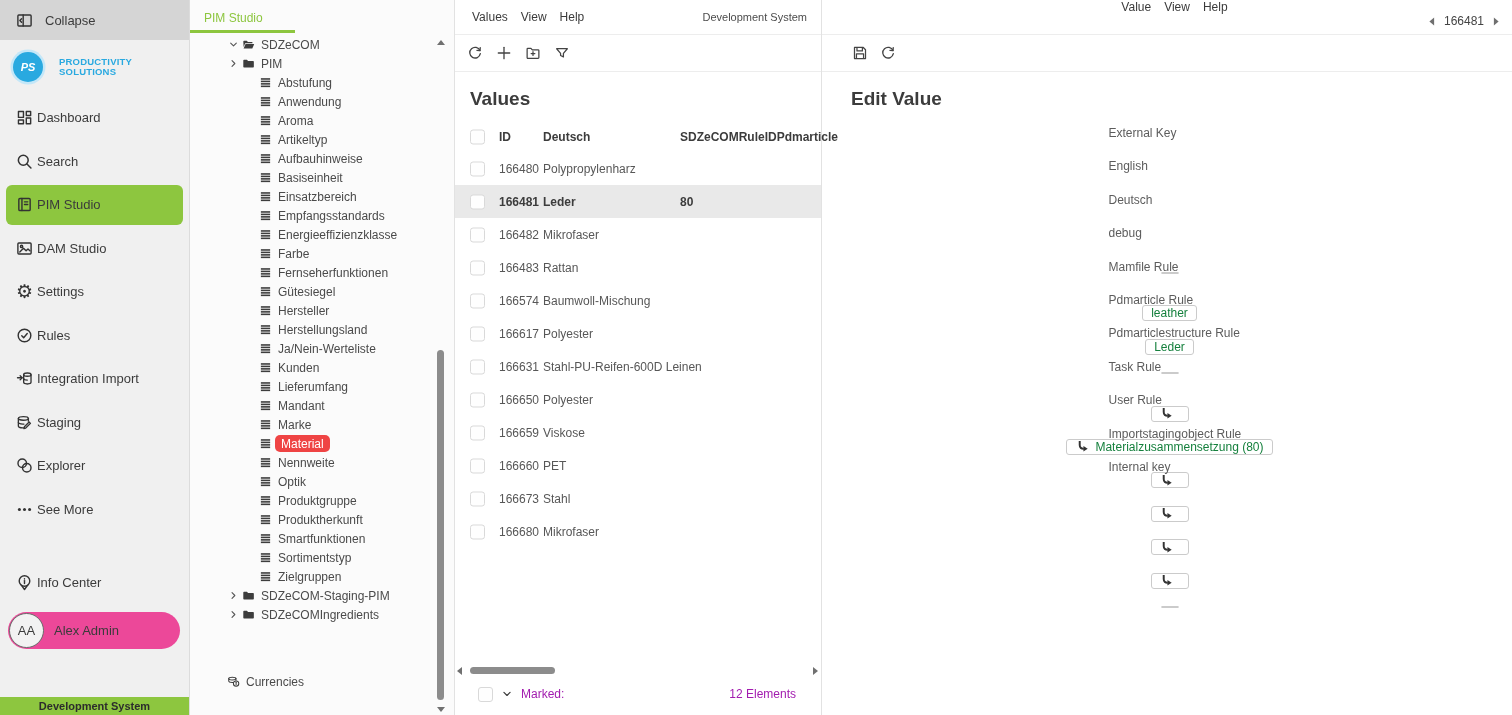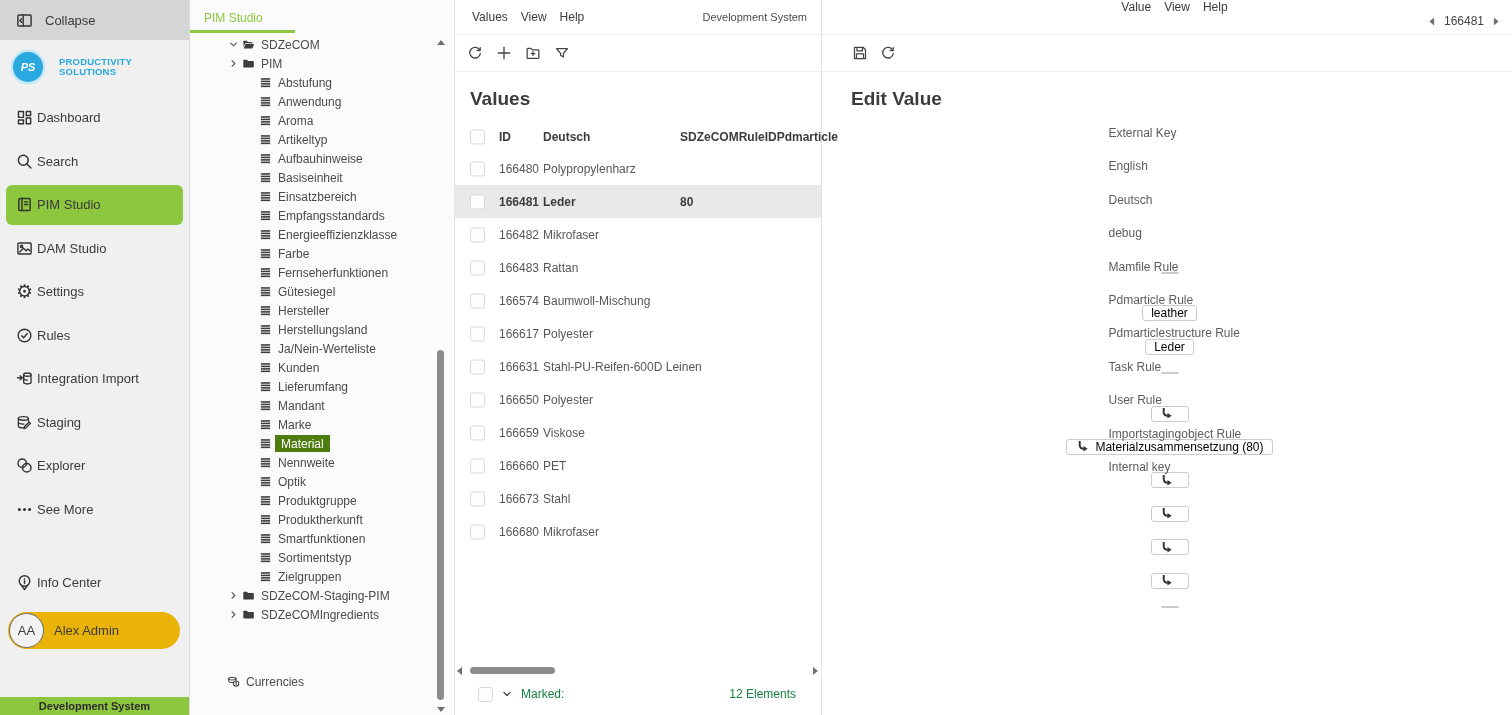--- a/index.html
+++ b/index.html
@@ -12,38 +12,38 @@
   .collapse-bar{height:40px;background:#d5d5d5;display:flex;align-items:center;gap:12px;padding-left:16px;font-size:13px;color:#3b3b3b;cursor:pointer;}
   .logo{height:54px;display:flex;align-items:center;gap:16px;padding-left:13px;}
   .logo-badge{width:30px;height:30px;border-radius:50%;background:#29a9e0;color:#fff;font-size:11px;font-weight:bold;font-style:italic;display:flex;align-items:center;justify-content:center;box-shadow:0 0 0 2.5px #c4e7f8;}
   .logo-text{color:#29a9e0;font-size:9.5px;font-weight:bold;line-height:1.1;letter-spacing:.2px;}
   .nav-item{height:40px;margin:3.5px 6px;border-radius:6px;display:flex;align-items:center;gap:4px;padding-left:10px;font-size:13px;color:#3b3b3b;cursor:pointer;white-space:nowrap;}
   .nav-item.active{background:#8dc63f;}
   .nav-item.info{margin-top:30px;}
   .icon17{width:17px;height:17px;display:inline-flex;align-items:center;justify-content:center;flex:0 0 17px;color:#333;}
   .icon17 svg{width:17px;height:17px;display:block;}
   .uni{line-height:1;color:#333;}
-  .user-pill{margin:6px 0 0 8px;width:172px;height:37px;background:#eab308;border-radius:19px;display:flex;align-items:center;gap:10px;padding-left:1px;cursor:pointer;}
+  .user-pill{margin:6px 0 0 8px;width:172px;height:37px;background:#ec4899;border-radius:19px;display:flex;align-items:center;gap:10px;padding-left:1px;cursor:pointer;}
   .avatar{width:35px;height:35px;border-radius:50%;background:#f2f2f2;border:1.5px solid #6a6a6a;display:flex;align-items:center;justify-content:center;font-size:13px;color:#3b3b3b;}
   .user-name{font-size:13px;}
   .env-bar{margin-top:auto;height:18px;background:#8dc63f;color:#2c2c2c;font-size:11px;font-weight:bold;display:flex;align-items:center;justify-content:center;}
 
   
   .tree-panel{flex:0 0 265px;width:265px;background:#fbfbfb;border-right:1px solid #e2e2e2;position:relative;overflow:hidden;}
   .tree-tab{display:inline-block;padding:11px 32px 5px 14px;color:#8dc63f;font-size:12px;border-bottom:3px solid #8dc63f;cursor:pointer;}
   .tree{padding-top:2px;}
   .tree-row{height:19px;display:flex;align-items:center;font-size:12px;color:#4a4a4a;cursor:pointer;white-space:nowrap;}
   .tree-row[data-level="0"]{padding-left:21px;margin-top:48px;}
   .tree-row[data-level="1"]{padding-left:36px;}
   .tree-row[data-level="2"]{padding-left:53px;}
   .tw{width:14px;height:14px;flex:0 0 14px;display:inline-flex;align-items:center;justify-content:center;color:#555;}
   .tw.chev svg{width:11px;height:11px;}
   .tw.ticon{width:16px;flex-basis:16px;margin-right:5px;color:#3d3d3d;}
   .tw.ticon svg{width:13px;height:13px;}
-  .tree-row.selected .tree-label{background:#4d7c0f;color:#fff;padding:1.5px 6px;border-radius:0;margin-left:-3px;}
+  .tree-row.selected .tree-label{background:#ef4444;color:#fff;padding:1.5px 6px;border-radius:5px;margin-left:-3px;}
   .vscroll{position:absolute;top:35px;bottom:0;right:9px;width:8px;}
   .sb-up{position:absolute;top:5px;left:0;width:0;height:0;border-left:4px solid transparent;border-right:4px solid transparent;border-bottom:5px solid #707070;}
   .sb-down{position:absolute;bottom:3px;left:0;width:0;height:0;border-left:4px solid transparent;border-right:4px solid transparent;border-top:5px solid #707070;}
   .sb-thumb-v{position:absolute;top:315px;left:0;width:7px;height:350px;background:#8c8c8c;border-radius:4px;}
 
   
   .menubar{height:35px;border-bottom:1px solid #ededed;display:flex;align-items:center;padding:0 8px 0 17px;}
   .menu-items{display:flex;gap:13px;}
   .menu-item{font-size:12px;color:#3b3b3b;cursor:pointer;}
   .env-label{margin-left:auto;font-size:11px;color:#4c4c4c;padding-right:6px;}
@@ -60,37 +60,37 @@
   .trow.selected{background:#e9e9e9;font-weight:bold;color:#3c3c3c;}
   .col-check{position:absolute;left:15px;top:50%;transform:translateY(-50%);line-height:0;}
   .col-id{position:absolute;left:44px;top:50%;transform:translateY(-50%);}
   .col-name{position:absolute;left:88px;top:50%;transform:translateY(-50%);white-space:nowrap;}
   .col-rule{position:absolute;left:225px;right:12px;top:50%;transform:translateY(-50%);}
   .thead .col-rule{text-align:right;}
   .hscroll{position:absolute;left:0;right:0;bottom:40px;height:9px;}
   .sb-left{position:absolute;left:2px;top:1px;width:0;height:0;border-top:4px solid transparent;border-bottom:4px solid transparent;border-right:5px solid #707070;}
   .sb-right{position:absolute;right:3px;top:1px;width:0;height:0;border-top:4px solid transparent;border-bottom:4px solid transparent;border-left:5px solid #707070;}
   .sb-thumb-h{position:absolute;left:15px;top:1px;width:85px;height:7px;background:#8c8c8c;border-radius:4px;}
-  .vfooter{position:absolute;left:0;right:0;bottom:0;height:38px;display:flex;align-items:center;gap:8px;padding:0 25px 4px 23px;font-size:12px;color:#15803d;}
+  .vfooter{position:absolute;left:0;right:0;bottom:0;height:38px;display:flex;align-items:center;gap:8px;padding:0 25px 4px 23px;font-size:12px;color:#a21caf;}
   .chev-small{width:12px;height:12px;display:inline-flex;align-items:center;color:#3c3c3c;}
   .chev-small svg{width:12px;height:12px;}
   .count{margin-left:auto;}
 
   
   .edit-panel{flex:1;background:#fff;display:flex;flex-direction:column;}
   .edit-panel .menubar{padding-left:23px;flex-direction:column;}
   .edit-panel .toolbar{padding-left:29px;gap:10px;}
   .edit-panel .panel-title{padding-left:29px;}
   .record-nav{margin-left:auto;display:flex;align-items:center;gap:9px;padding-right:4px;}
   .record-id{font-size:12px;color:#444;}
   .nav-arrow{display:inline-flex;align-items:center;cursor:pointer;line-height:0;}
   .form{margin-top:4px;}
   .form-row{height:33.4px;display:flex;align-items:center;padding-left:29px;flex-direction:column;}
   .f-label{flex:0 0 146px;width:146px;font-size:12px;color:#5c5c5c;}
-  .input-box{flex:1;margin-right:24px;height:23px;border:1px solid #cbcbcb;border-radius:3px;background:#fff;display:flex;align-items:center;gap:6px;padding:0 8px;font-size:12px;color:#000000;cursor:text;}
+  .input-box{flex:1;margin-right:24px;height:23px;border:1px solid #cbcbcb;border-radius:3px;background:#fff;display:flex;align-items:center;gap:6px;padding:0 8px;font-size:12px;color:#15803d;cursor:text;}
   .rule-arrow{display:none;width:14px;height:14px;align-items:center;justify-content:center;}
   .rule-arrow svg{width:13px;height:13px;display:block;}
   .input-box.rule .rule-arrow{display:inline-flex;}
 </style>
 </head>
 <body>
 
 <div class="app">
 
   <aside class="sidebar">

